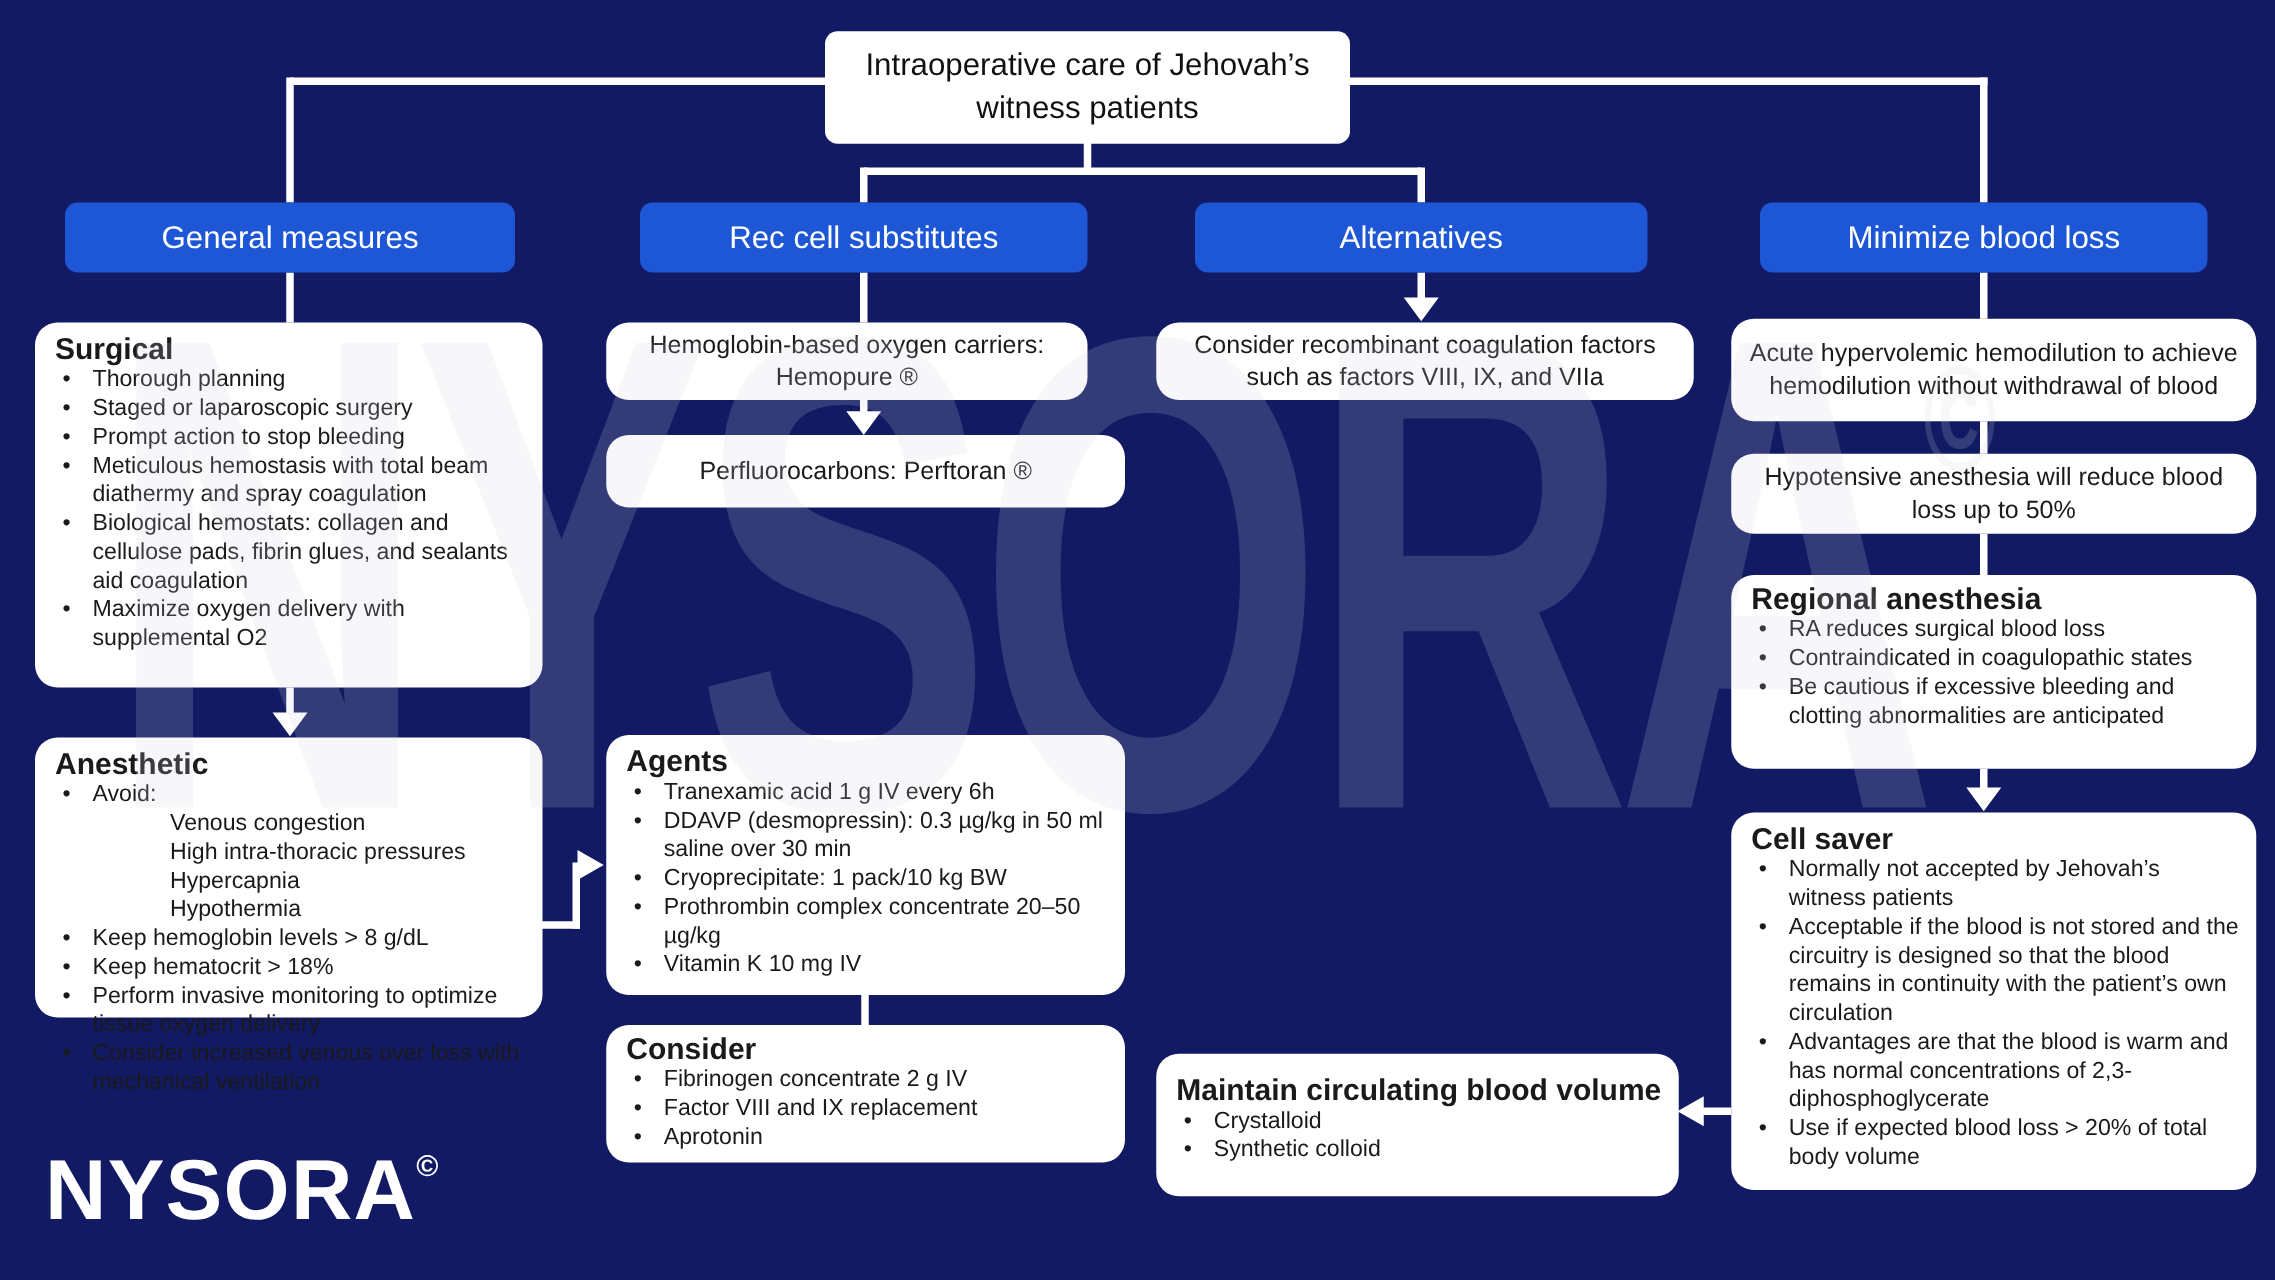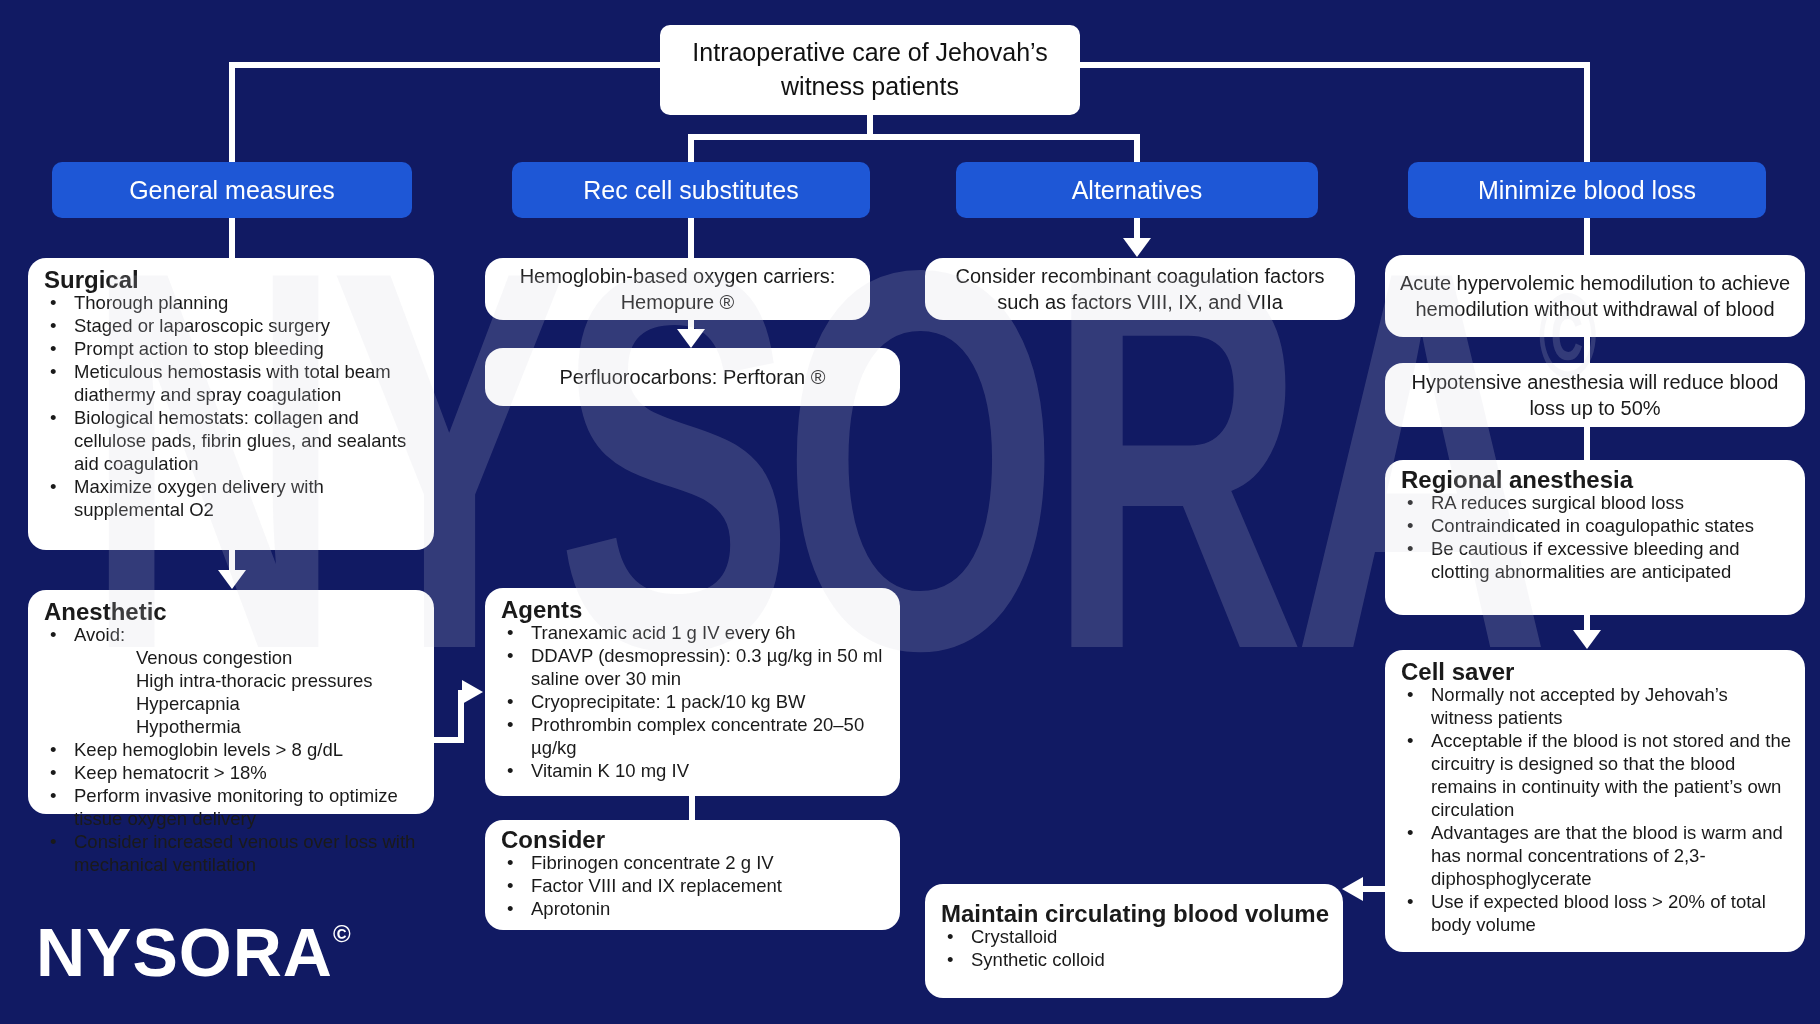--- a/index.html
+++ b/index.html
@@ -200,21 +200,21 @@
     <div class="bullet">
         <span class="dot">•</span>
         <span class="bt">Aprotonin</span>
       </div>
   </div>
 
   <div class="box center-box" style="left:925px;top:258px;width:430px;height:62px;">
     <span>Consider recombinant coagulation factors such as factors VIII, IX, and VIIa</span>
   </div>
 
-  <div class="box list-box" style="left:925px;top:843px;width:418px;height:114px;padding-top:18px;margin-top:41px;">
+  <div class="box list-box" style="left:925px;top:843px;width:418px;height:114px;padding-top:18px;">
     <div class="box-heading">Maintain circulating blood volume</div>
     <div class="bullet">
         <span class="dot">•</span>
         <span class="bt">Crystalloid</span>
       </div>
     <div class="bullet">
         <span class="dot">•</span>
         <span class="bt">Synthetic colloid</span>
       </div>
   </div>

